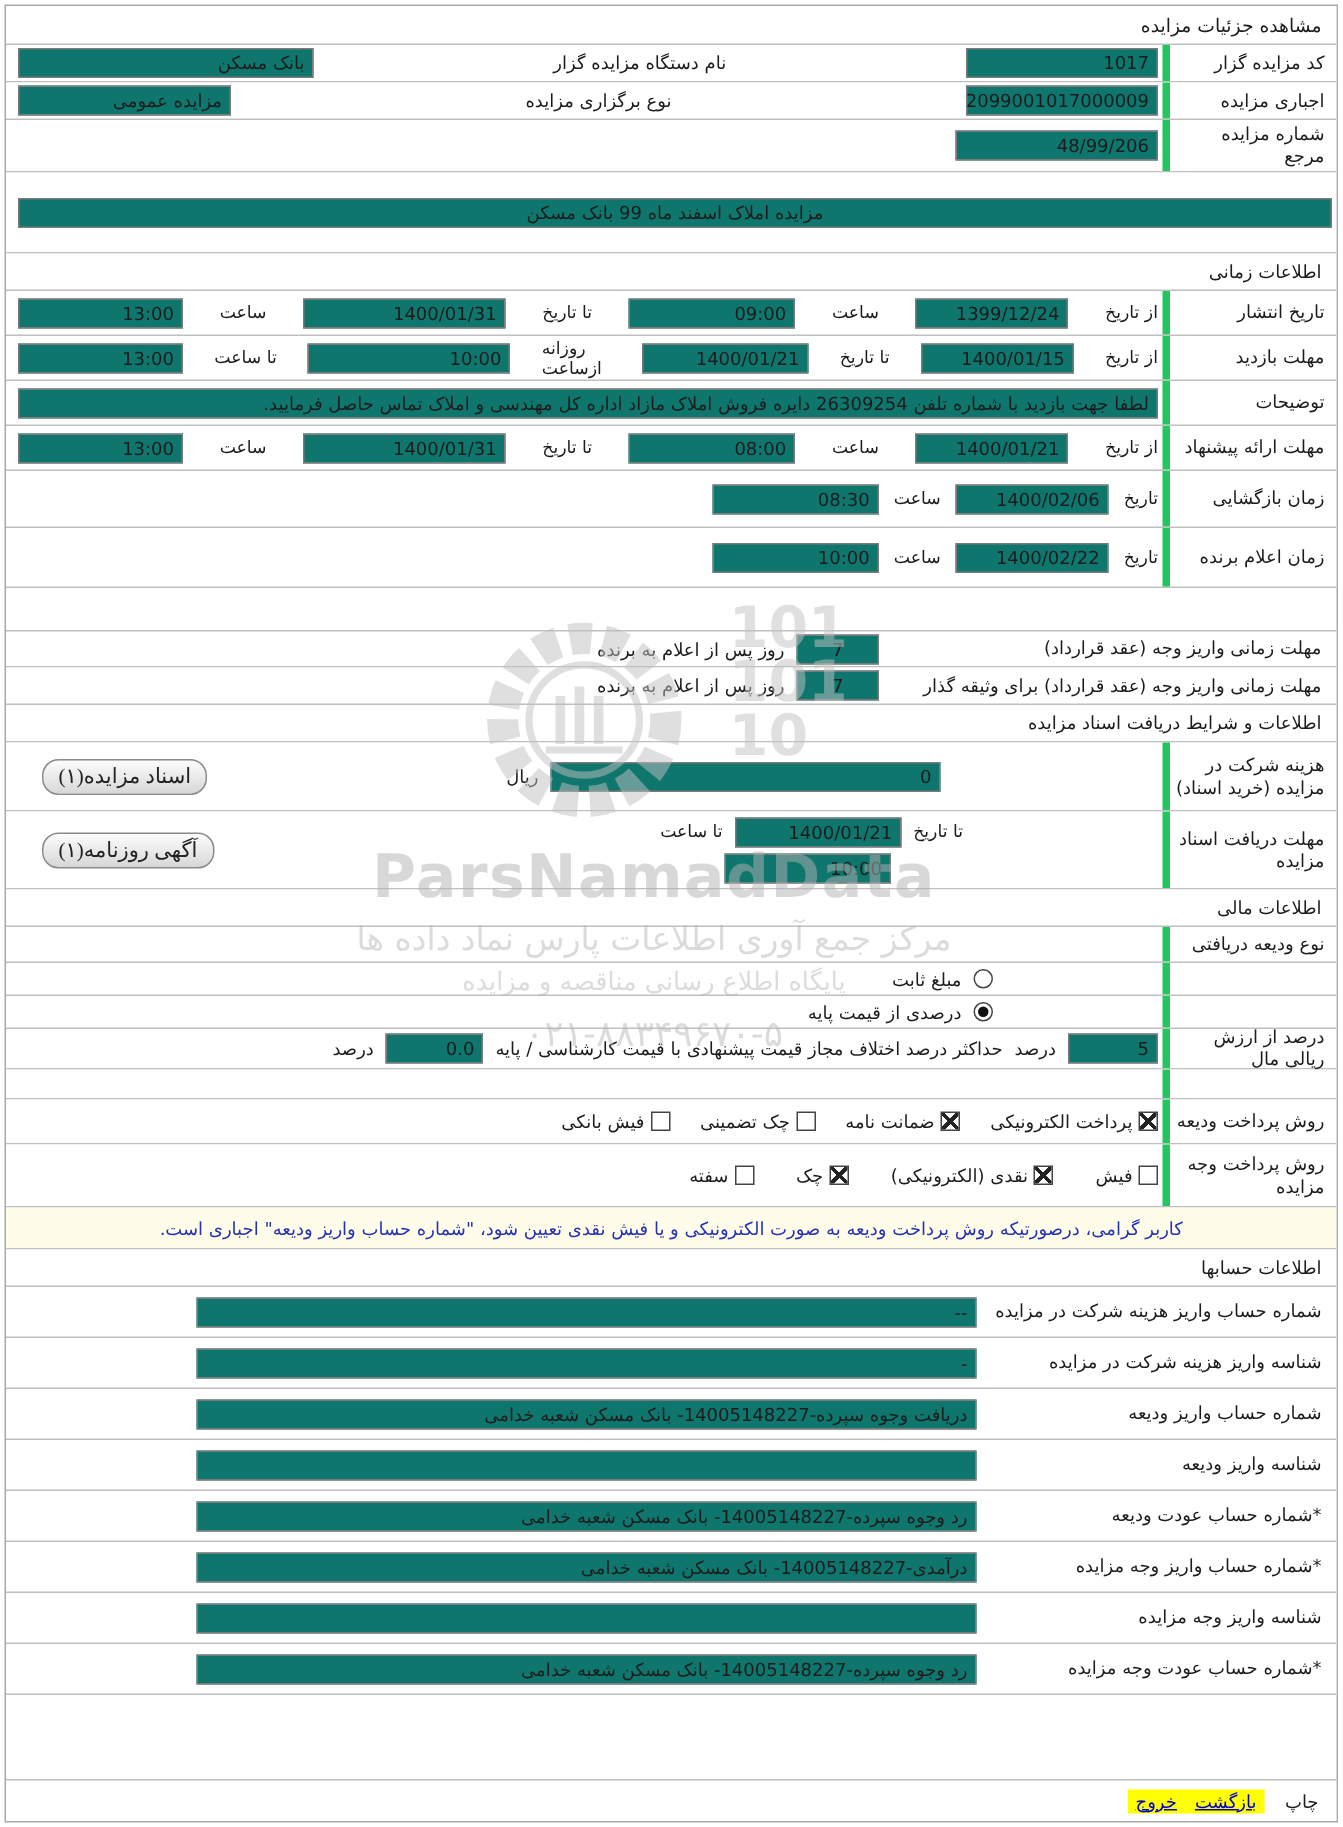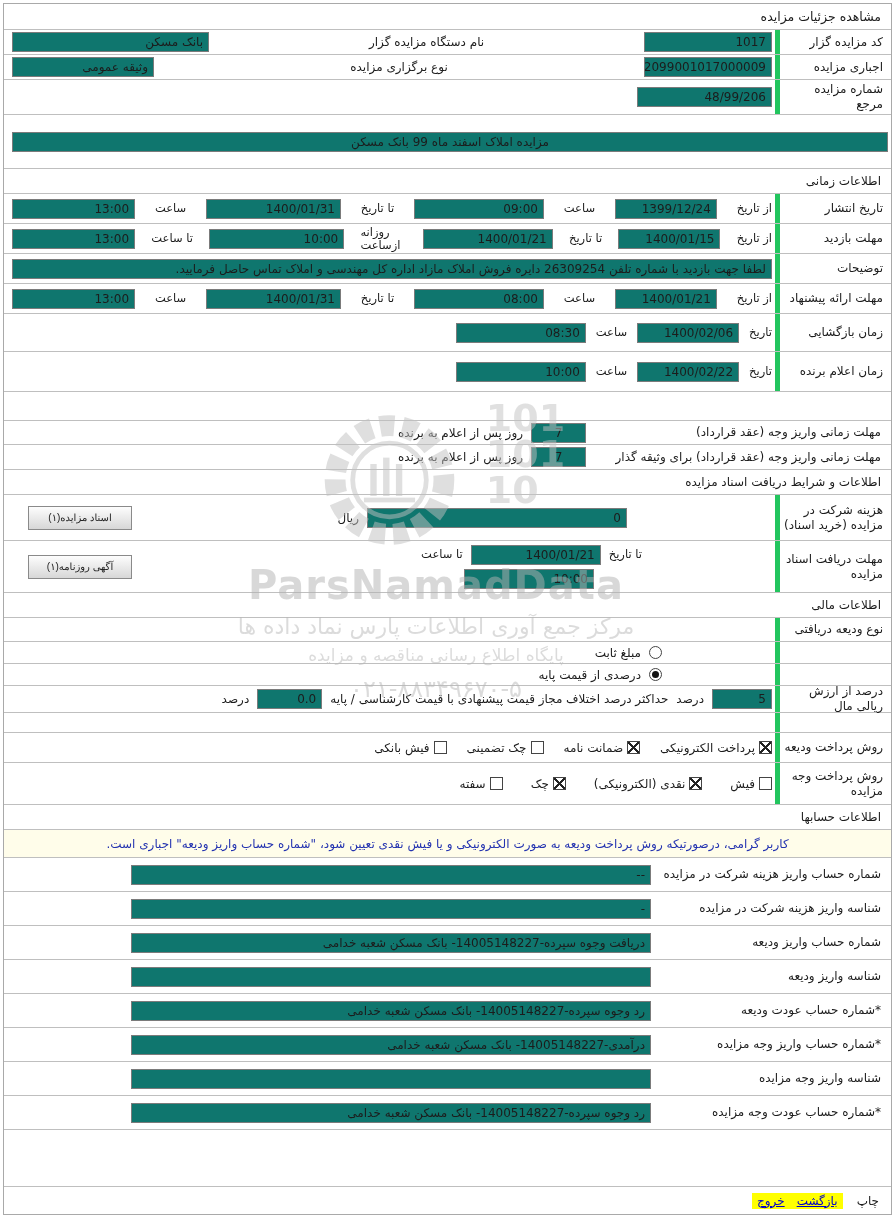--- a/index.html
+++ b/index.html
@@ -11,28 +11,28 @@
   .section-row{height:25px;padding-right:10px}
   .label-cell{width:116px;align-self:stretch;display:flex;align-items:center;padding:2px 8px 2px 4px;border-left:5px solid #22c55e;line-height:1.25}
   .content{flex:1;align-self:stretch;display:flex;align-items:center;gap:8px;padding:2px 3px 2px 8px;min-width:0}
   .between{justify-content:space-between}
   .time-fields{justify-content:space-between}
   .inp{height:20px;border:1px solid #7b7b7b;background:#0f766e;display:flex;align-items:center;justify-content:flex-start;padding:0 5px;overflow:hidden;white-space:nowrap}
   .center{justify-content:center}
   .full{flex:1}
   .fl{max-width:46px;text-align:left;line-height:1.1;font-size:11.5px}
   .fl.nowrap{max-width:none;white-space:nowrap}
-  .s1{width:102px}.s2{width:130px}.s3{width:135px}.s4{width:123px}
+  .s1{width:102px}.s2{width:111px}.s3{width:135px}.s4{width:110px}
   .w150{width:128px}.w197{width:197px}.w142{width:142px}.w135{width:135px}
   .w260{width:260px}.w60{width:60px}.w65{width:65px}.w55{width:55px}
   .h20{height:20px}.h22{height:22px}.h24{height:24px}.h25{height:25px}.h27{height:27px}.h30{height:30px}
   .h38{height:38px}.h40{height:40px}.h42{height:42px}.h46{height:46px}.h52{height:52px}.h54{height:54px}
   .gap10{gap:10px}.gap20{gap:20px}.gap28{gap:28px}
   .mr145{margin-right:145px}.mr130{margin-right:130px}.mr110{margin-right:110px}
-  .btn{height:24px;min-width:104px;padding:0 10px;border:1px solid #8a8a8a;border-radius:0;background:linear-gradient(#fdfdfd,#d7d7d7);font-family:Liberation Sans, sans-serif;font-size:10px;color:#222;cursor:pointer}
+  .btn{height:24px;min-width:104px;padding:0 10px;border:1px solid #8a8a8a;border-radius:11px;background:linear-gradient(#fdfdfd,#d7d7d7);font-family:Liberation Serif, serif;font-size:14px;color:#222;cursor:pointer}
   .push-left{margin-right:auto;margin-left:16px}
   .checkbox{width:13px;height:13px;border:1px solid #444;background:#fff;flex:0 0 auto}
   .checkbox.checked{background-image:linear-gradient(45deg,transparent 42%,#222 42%,#222 58%,transparent 58%),linear-gradient(135deg,transparent 42%,#222 42%,#222 58%,transparent 58%)}
   .radio{width:13px;height:13px;border:1px solid #444;border-radius:50%;background:#fff;flex:0 0 auto;position:relative}
   .radio.checked::after{content:"";position:absolute;inset:2px;border-radius:50%;background:#111}
   .chk-item{display:flex;align-items:center;gap:4px}
   .wide-label{width:305px;padding:0 10px 0 4px;line-height:1.2}
   .bt{border-top:1px solid #bfbfbf}
   .gap-block{height:28px;flex:0 0 auto}
   .stack{display:flex;flex-direction:column;gap:4px}
@@ -72,21 +72,21 @@
       <span>نام دستگاه مزایده گزار</span>
       <div class="inp w197">بانک مسکن</div>
     </div>
   </div>
 
   <div class="row">
     <div class="label-cell">اجباری مزایده</div>
     <div class="content between">
       <div class="inp w150">2099001017000009</div>
       <span>نوع برگزاری مزایده</span>
-      <div class="inp w142">وثیقه عمومی</div>
+      <div class="inp w142">مزایده عمومی</div>
     </div>
   </div>
 
   <div class="row">
     <div class="label-cell">شماره مزایده مرجع</div>
     <div class="content">
       <div class="inp w135">48/99/206</div>
     </div>
   </div>
 
@@ -289,26 +289,26 @@
         <span class="checkbox checked"></span>
         <span>چک</span>
       </span>
       <span class="chk-item">
         <span class="checkbox"></span>
         <span>سفته</span>
       </span>
     </div>
   </div>
 
+  <div class="row notice-row">
+    <span>کاربر گرامی، درصورتیکه روش پرداخت ودیعه به صورت الکترونیکی و یا فیش نقدی تعیین شود، "شماره حساب واریز ودیعه" اجباری است.</span>
+  </div>
+
   <div class="row section-row">
     <span>اطلاعات حسابها</span>
-  </div>
-
-  <div class="row notice-row">
-    <span>کاربر گرامی، درصورتیکه روش پرداخت ودیعه به صورت الکترونیکی و یا فیش نقدی تعیین شود، "شماره حساب واریز ودیعه" اجباری است.</span>
   </div>
 
   <div class="row acct-row">
     <div class="acct-label">شماره حساب واریز هزینه شرکت در مزایده</div>
     <div class="inp acct-inp">--</div>
   </div>
   <div class="row acct-row">
     <div class="acct-label">شناسه واریز هزینه شرکت در مزایده</div>
     <div class="inp acct-inp">-</div>
   </div>

